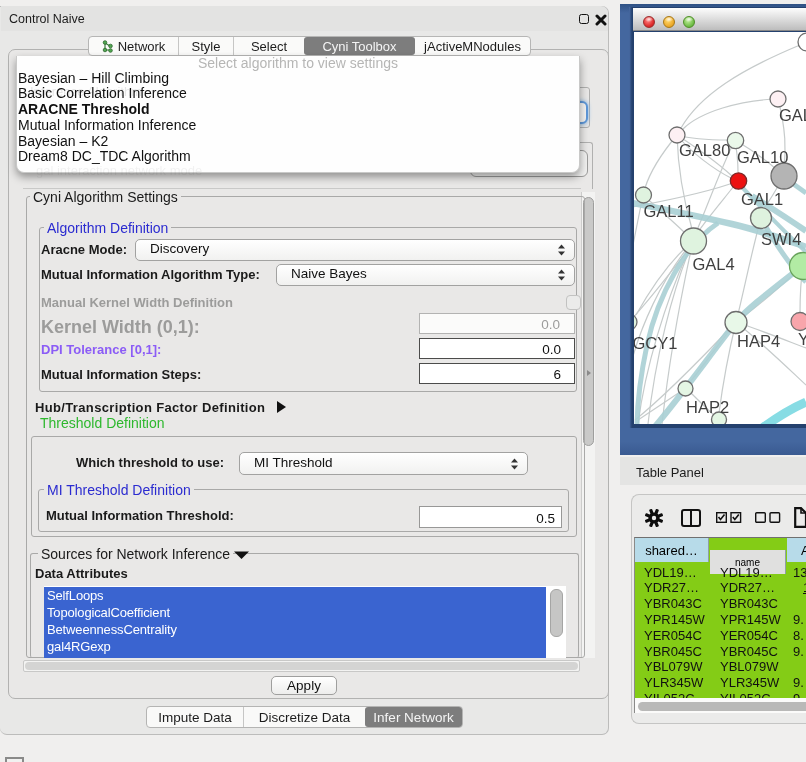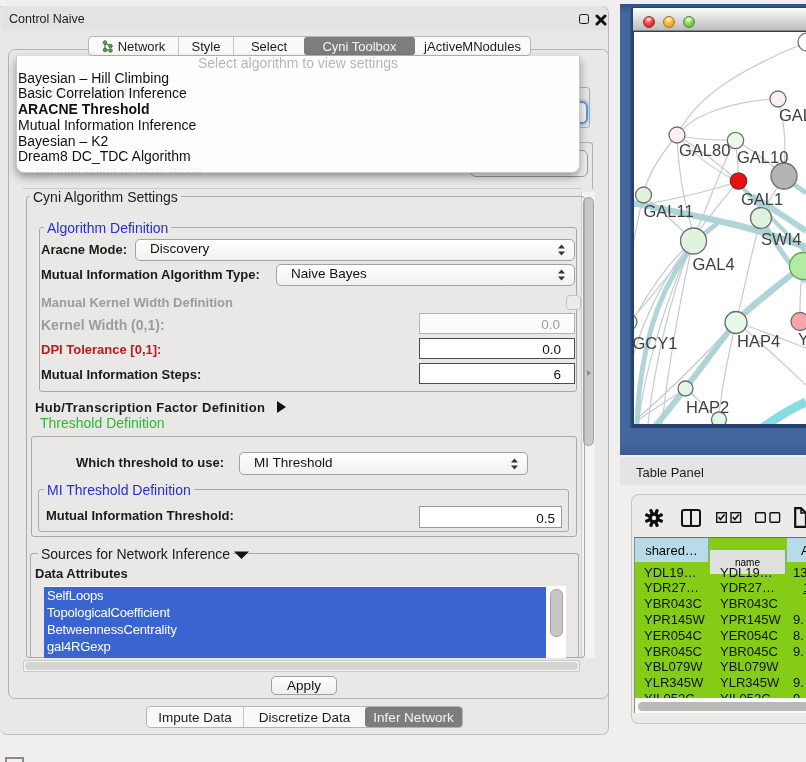--- a/index.html
+++ b/index.html
@@ -82,24 +82,24 @@
 
   <div class="abs combo" style="left:276px; top:264px; width:299px; height:22px;">
       <span>Naive Bayes</span>
       <svg width="9" height="12" viewBox="0 0 9 12">
         <path d="M4.5 0.5 L8 4.5 L1 4.5 Z" fill="#333"></path>
         <path d="M4.5 11.5 L8 7.5 L1 7.5 Z" fill="#333"></path>
       </svg>
     </div>
   <div class="abs" style="left:566px; top:295px; width:15px; height:15px; background:#ebebea; border:1px solid #c2c2c1; border-radius:4px;"></div>
 
-  <div class="abs b" style="left:41px; top:317px; font-size:14px; color:#9c9c9b;">Kernel Width (0,1):</div>
+  <div class="abs b" style="left:41px; top:317px; font-size:18px; color:#9c9c9b;">Kernel Width (0,1):</div>
   <div class="abs" style="left:419px; top:313px; width:156px; height:21px; background:#fbfbfa; border:1px solid #b3b3b2; font-size:13.5px; color:#9c9c9b; text-align:right; padding:3px 14px 0 0;">0.0</div>
 
-  <div class="abs b" style="left:41px; top:342px; font-size:13px; color:#b91c1c;">DPI Tolerance [0,1]:</div>
+  <div class="abs b" style="left:41px; top:342px; font-size:13px; color:#8b5cf6;">DPI Tolerance [0,1]:</div>
   <div class="abs" style="left:419px; top:338px; width:156px; height:21px; background:#fff; border:1.5px solid #4c4c4b; font-size:13.5px; color:#111; text-align:right; padding:2.5px 13px 0 0;">0.0</div>
 
   <div class="abs b" style="left:41px; top:367px; font-size:13px; color:#1a1a1a;">Mutual Information Steps:</div>
   <div class="abs" style="left:419px; top:363px; width:156px; height:21px; background:#fff; border:1.5px solid #4c4c4b; font-size:13.5px; color:#111; text-align:right; padding:2.5px 13px 0 0;">6</div>
 
   <div class="abs b" style="left:35px; top:400px; font-size:13px; letter-spacing:0.35px; color:#1a1a1a;">Hub/Transcription Factor Definition</div>
   <svg class="abs" style="left:275px; top:400px;" width="12" height="14" viewBox="0 0 12 14">
     <path d="M2 1 L11 7 L2 13 Z" fill="#111"></path>
   </svg>
 

